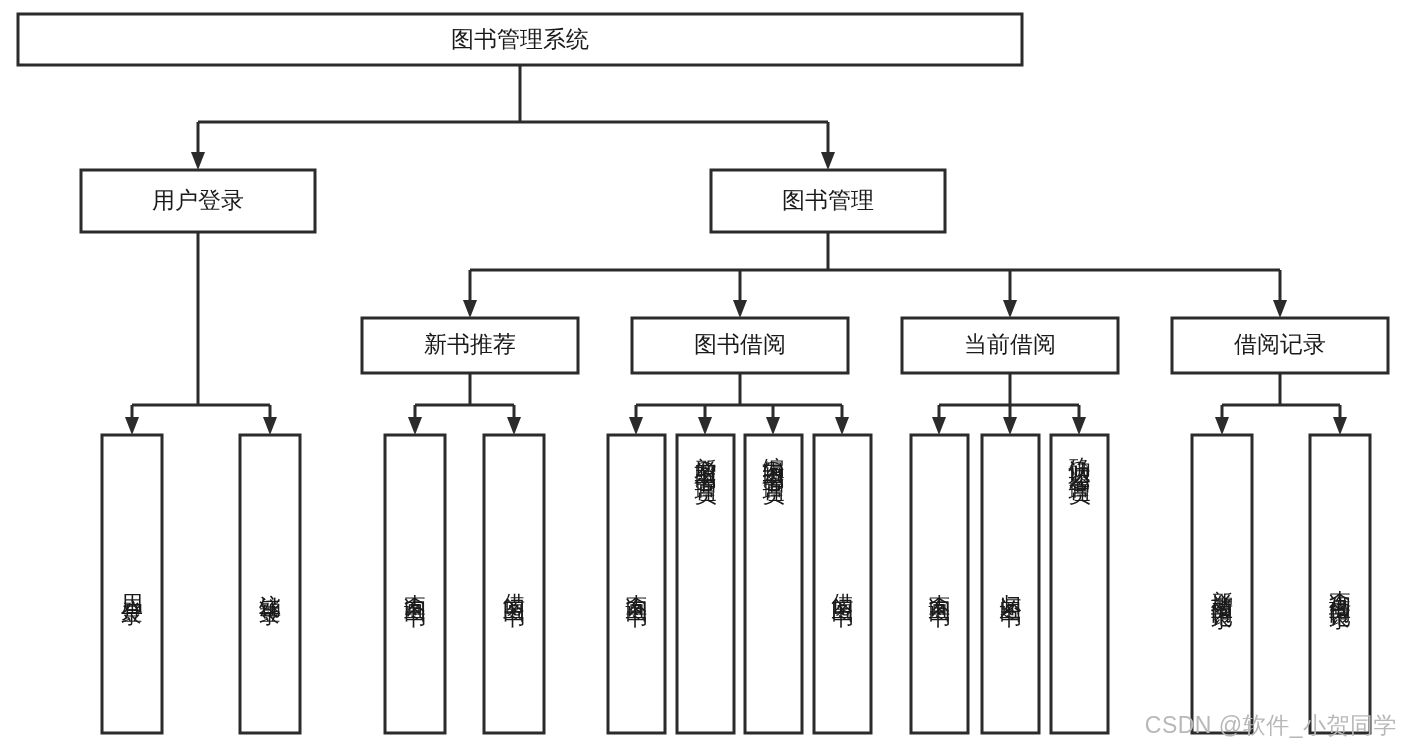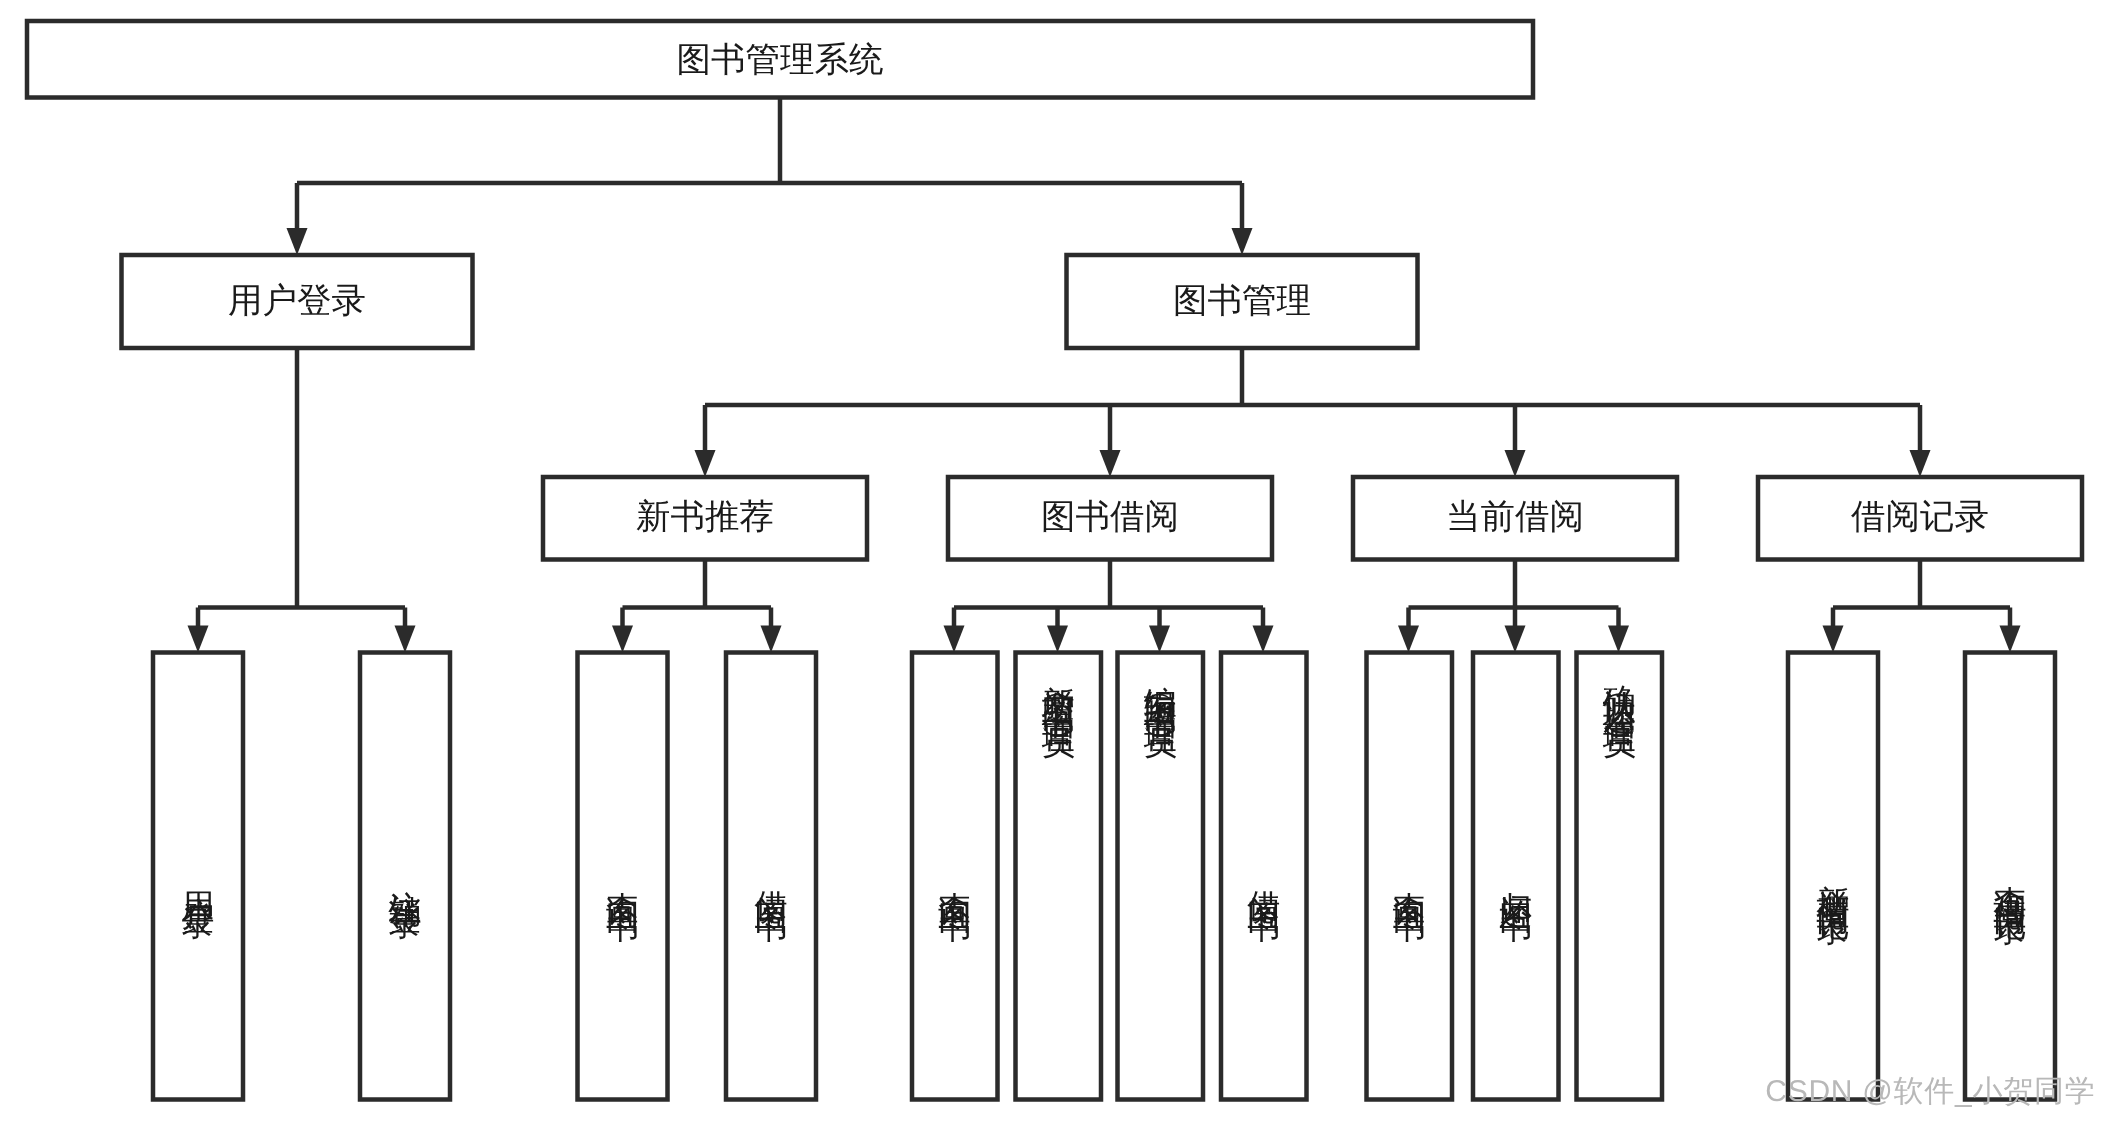--- a/index.html
+++ b/index.html
@@ -73,21 +73,21 @@
     line-height: 1;
     letter-spacing: 4px;
     color: #1a1a1a;
     white-space: nowrap;
   }
   #watermark {
     position: absolute;
     right: 8px;
     bottom: 6px;
     font-family: "Liberation Sans", "DejaVu Sans", sans-serif;
-    font-size: 20px;
+    font-size: 23px;
     color: #b8b8b8;
     white-space: nowrap;
     letter-spacing: 0.5px;
   }
 </style>
 </head>
 <body>
 
 <div id="diagram-root">
 

